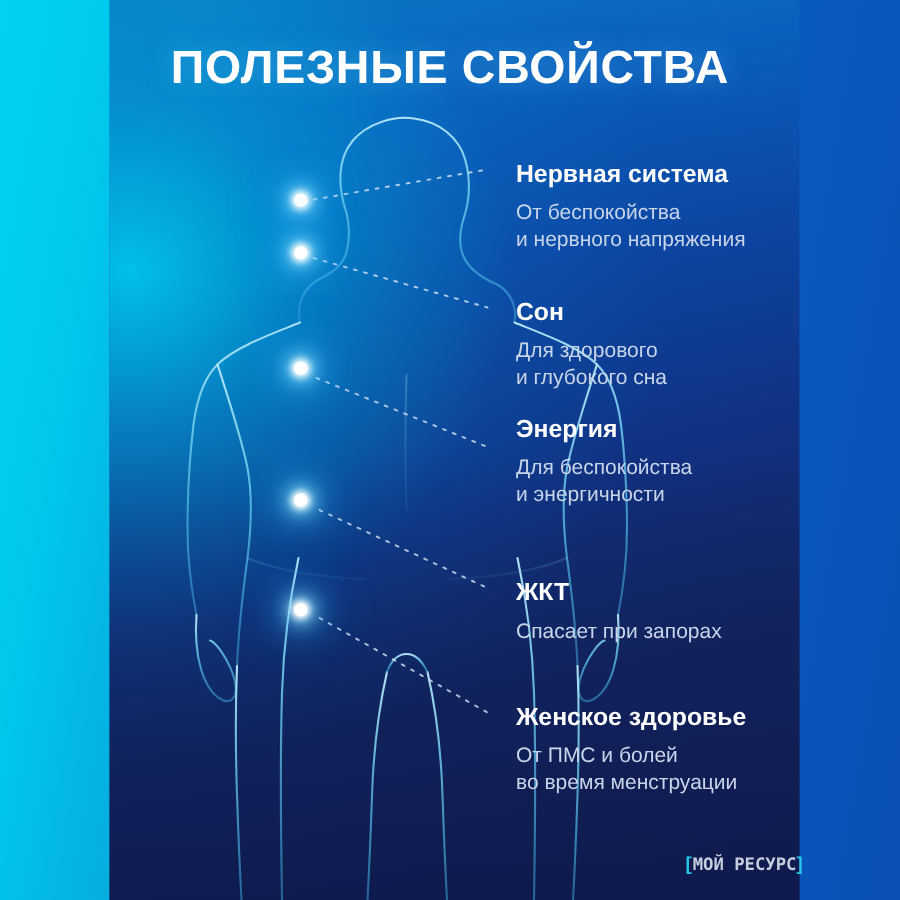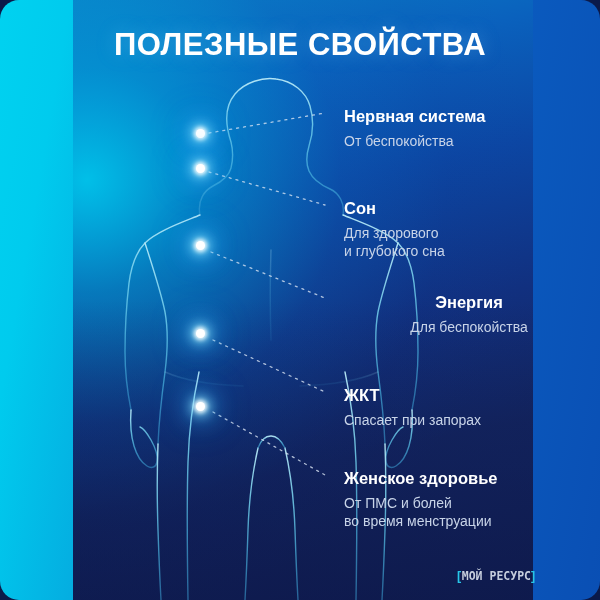--- a/index.html
+++ b/index.html
@@ -17,21 +17,20 @@
     width: 600px;
     height: 600px;
     overflow: hidden;
     
     background: linear-gradient(100deg,
         #00d2f0 0%,
         #00cbee 10%,
         #0a86cf 45%,
         #0a5cc0 70%,
         #0a4fb4 100%);
-    border-radius: 19px;
   }
 
   
   #panel {
     position: absolute;
     left: 73px;
     top: 0px;
     width: 460px;
     height: 600px;
     background:
@@ -262,35 +261,37 @@
   <div class="dot" style="left:200px; top:133px;"></div>
   <div class="dot" style="left:200px; top:168px;"></div>
   <div class="dot" style="left:200px; top:245px;"></div>
   <div class="dot" style="left:200px; top:333px;"></div>
   <div class="dot" style="left:200px; top:406px;"></div>
 
   <div class="block" style="top:106px;">
     <div class="head">Нервная система</div>
     <div class="sub">
       <div>От беспокойства</div>
+      <div>и нервного напряжения</div>
     </div>
   </div>
 
   <div class="block" style="top:198px;">
     <div class="head">Сон</div>
     <div class="sub">
       <div>Для здорового</div>
       <div>и глубокого сна</div>
     </div>
   </div>
 
-  <div class="block" style="top:292px;text-align:center;">
+  <div class="block" style="top:276px;">
     <div class="head">Энергия</div>
     <div class="sub">
       <div>Для беспокойства</div>
+      <div>и энергичности</div>
     </div>
   </div>
 
   <div class="block" style="top:385px;">
     <div class="head">ЖКТ</div>
     <div class="sub">
       <div>Спасает при запорах</div>
     </div>
   </div>
 

